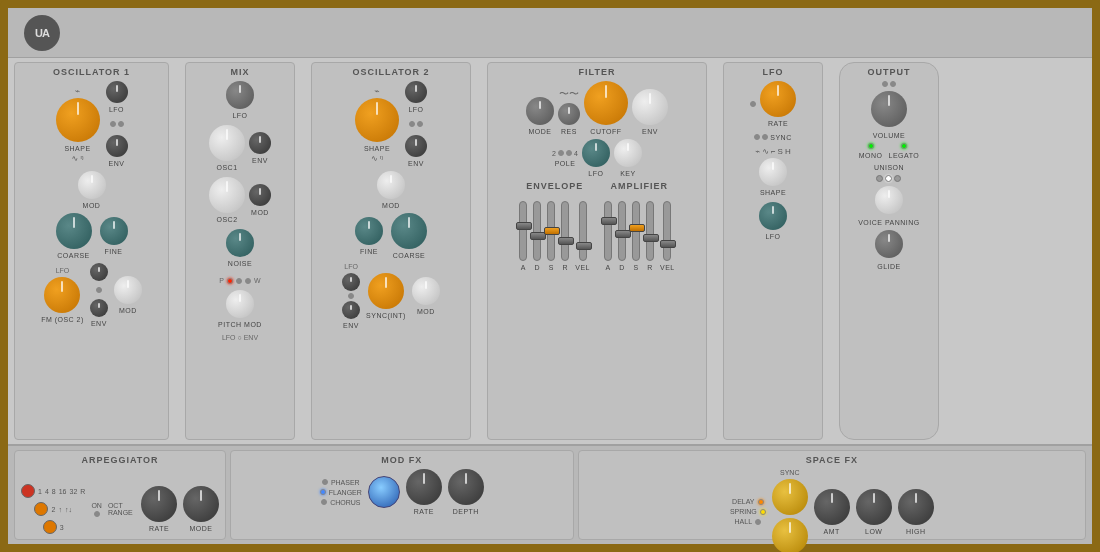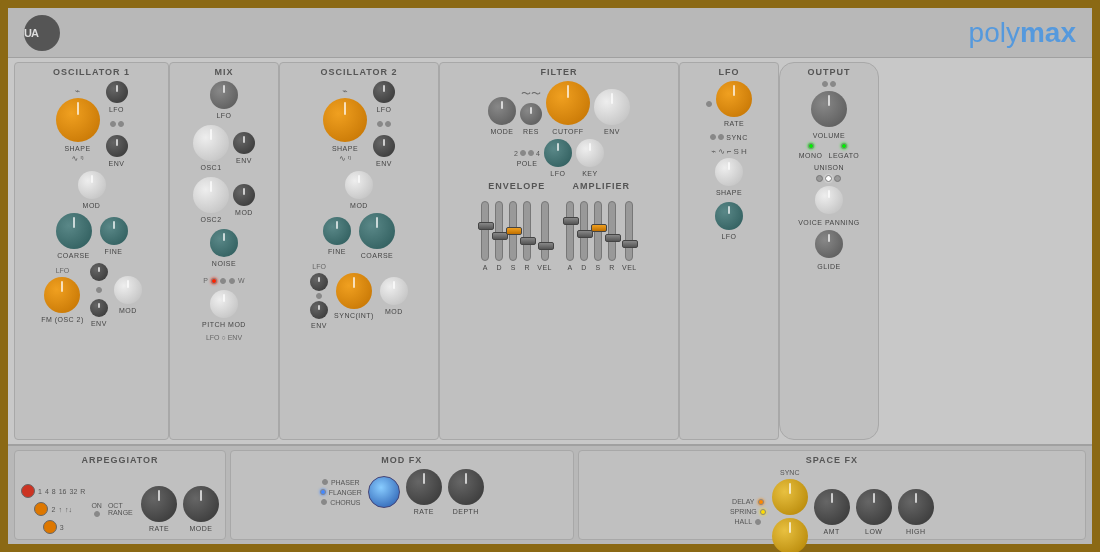--- a/index.html
+++ b/index.html
@@ -23,30 +23,30 @@
       border-bottom: 1px solid #a0a0a0;
       display: flex;
       align-items: center;
       justify-content: space-between;
       padding: 0 16px;
     }
     .logo-circle {
       width: 36px; height: 36px;
       background: #555;
       border-radius: 50%;
-      display: flex; align-items: center; justify-content: flex-start;
+      display: flex; align-items: center; justify-content: center;
       color: #ddd; font-size: 11px; font-weight: bold; letter-spacing: -1px;
     }
 
     
     .main-area {
       flex: 1;
       display: flex;
       padding: 4px 6px;
-      gap: 0;
+      gap: 16px;
     }
 
     
     .section {
       background: #c0c0c0;
       border: 1px solid #a8a8a8;
       border-radius: 4px;
       padding: 4px;
       display: flex;
       flex-direction: column;
@@ -129,21 +129,21 @@
       padding: 4px 6px;
       display: flex;
       flex-direction: column;
       align-items: center;
     }
 
     
     .osc1-section { width: 155px; }
     .mix-section { width: 110px; }
     .osc2-section { width: 160px; }
-    .filter-section { width: 240px; }
+    .filter-section { width: 220px; }
     .lfo-section { width: 100px; }
     .output-section { width: 100px; border-radius: 15px; }
 
     .row { display: flex; align-items: center; gap: 4px; }
     .col { display: flex; flex-direction: column; align-items: center; gap: 2px; }
 
     
     .fader-group {
       display: flex;
       flex-direction: column;
@@ -208,24 +208,20 @@
   </style>
 </head>
 <body>
 
 <div class="synth-body">
 
   <div class="header">
     <div class="logo-circle">
       <span>UA</span>
     </div>
-    <div style="display:flex;align-items:baseline;">
-      <span style="font-size:28px;color:#5599dd;font-weight:300;">poly</span>
-      <span style="font-size:28px;color:#5599dd;font-weight:700;">max</span>
-    </div>
   </div>
 
   <div class="main-area">
 
     <div class="section osc1-section">
       <div class="section-title">OSCILLATOR 1</div>
 
       <div class="row" style="gap:6px;margin-bottom:4px;">
         <div class="col">
           <div style="font-size:9px;color:#666;">⌁</div>

